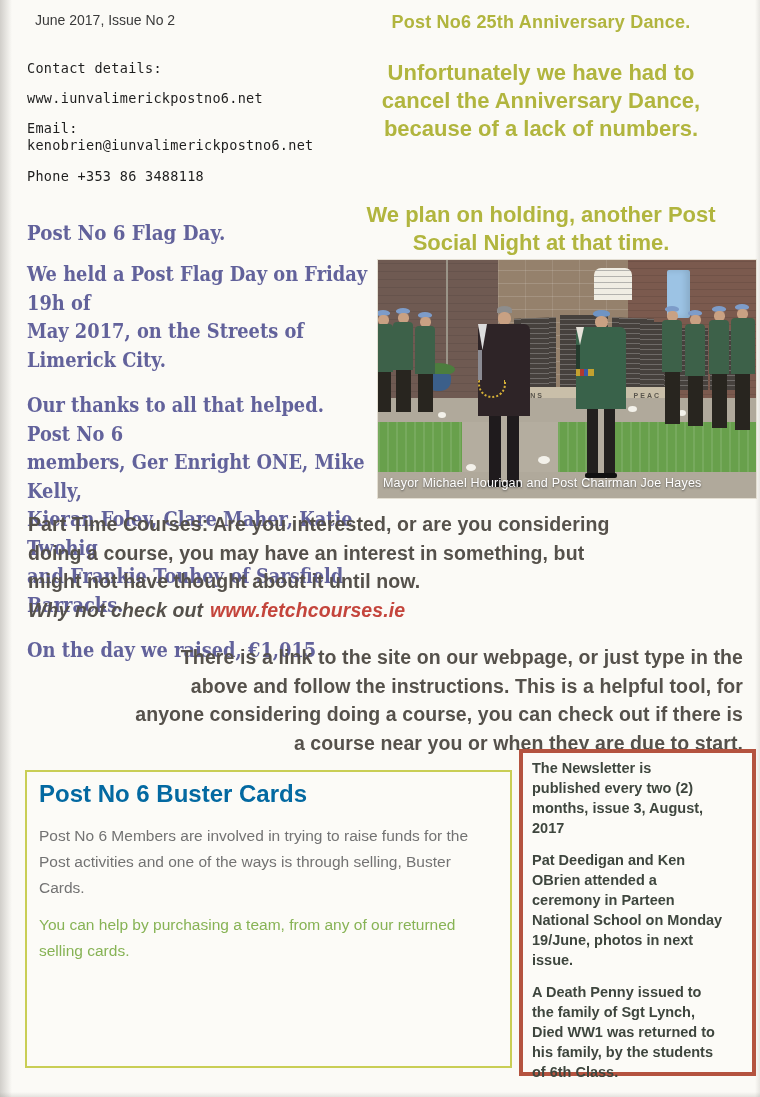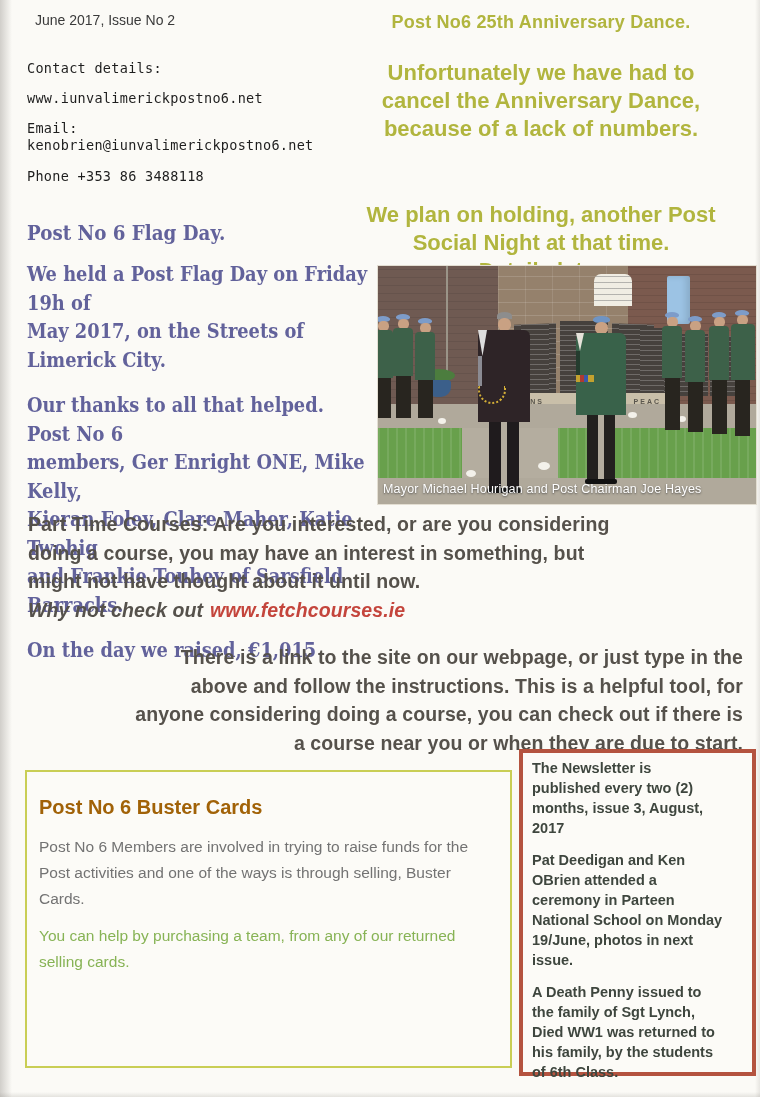--- a/index.html
+++ b/index.html
@@ -28,21 +28,21 @@
   .an-p2{position:absolute;left:0;top:161px;width:100%;font-size:22px;line-height:28px;margin-top:40px;}
 
   
   .flagday{position:absolute;left:27px;top:220px;width:395px;color:#62629b;
            font-family:"DejaVu Serif","Liberation Serif",serif;font-weight:bold;
            transform:scaleX(.87);transform-origin:left top;}
   .flagday .fh{font-size:21px;margin:0 0 15px 0;}
   .flagday p{font-size:20.5px;line-height:28.5px;margin:0 0 17px 0;}
 
   
-  .photo{position:absolute;left:378px;top:266px;width:378px;height:238px;overflow:hidden;
+  .photo{position:absolute;left:378px;top:260px;width:378px;height:238px;overflow:hidden;
          background:#4d7c0f;box-shadow:0 0 0 1px #e3ded2;}
   .photo *{position:absolute;}
   .w1{left:0;top:0;width:132px;height:140px;background:#6f5a52;
       background-image:repeating-linear-gradient(0deg,rgba(0,0,0,.08) 0 1px,transparent 1px 8px);}
   .w2{left:120px;top:0;width:136px;height:128px;background:#95816c;
       background-image:repeating-linear-gradient(0deg,rgba(255,255,255,.14) 0 1px,transparent 1px 13px),
                        repeating-linear-gradient(90deg,rgba(255,255,255,.10) 0 1px,transparent 1px 27px);}
   .w3{left:250px;top:0;width:128px;height:142px;background:#7b5a4e;
       background-image:repeating-linear-gradient(0deg,rgba(0,0,0,.09) 0 1px,transparent 1px 7px);}
   .plaque{left:216px;top:8px;width:38px;height:32px;background:#f0ede3;border-radius:7px 7px 0 0;
@@ -116,21 +116,21 @@
   .courses p{position:absolute;left:28px;width:715px;margin:0;font-weight:bold;
              font-size:19.5px;line-height:28.5px;color:#55514b;letter-spacing:.1px;}
   .cr1{top:510px;}
   .cr2{top:596px;font-style:italic;}
   .cr3{top:643px;text-align:right;}
   .linkred{color:#c4453c;margin-left:7px;}
 
   
   .buster{position:absolute;left:25px;top:770px;width:487px;height:298px;box-sizing:border-box;
           border:2px solid #c9ce55;padding:8px 12px;background:#fcfbf7;}
-  .buster h2{margin:16px 0 15px 0;font-size:20px;color:#a16207;}
+  .buster h2{margin:0 0 15px 0;font-size:24px;color:#0369a1;}
   .buster p{margin:0 0 11px 0;font-size:15.5px;line-height:26px;color:#737373;}
   .buster p.green{color:#87b355;}
 
   
   .newsbox{position:absolute;left:519px;top:749px;width:237px;height:327px;box-sizing:border-box;
            border:4px solid #b4533f;padding:5px 9px;background:#fcfbf7;}
   .newsbox p{margin:0 0 12px 0;font-size:14.5px;line-height:20px;font-weight:bold;color:#3e463e;}
 </style>
 </head>
 <body>

